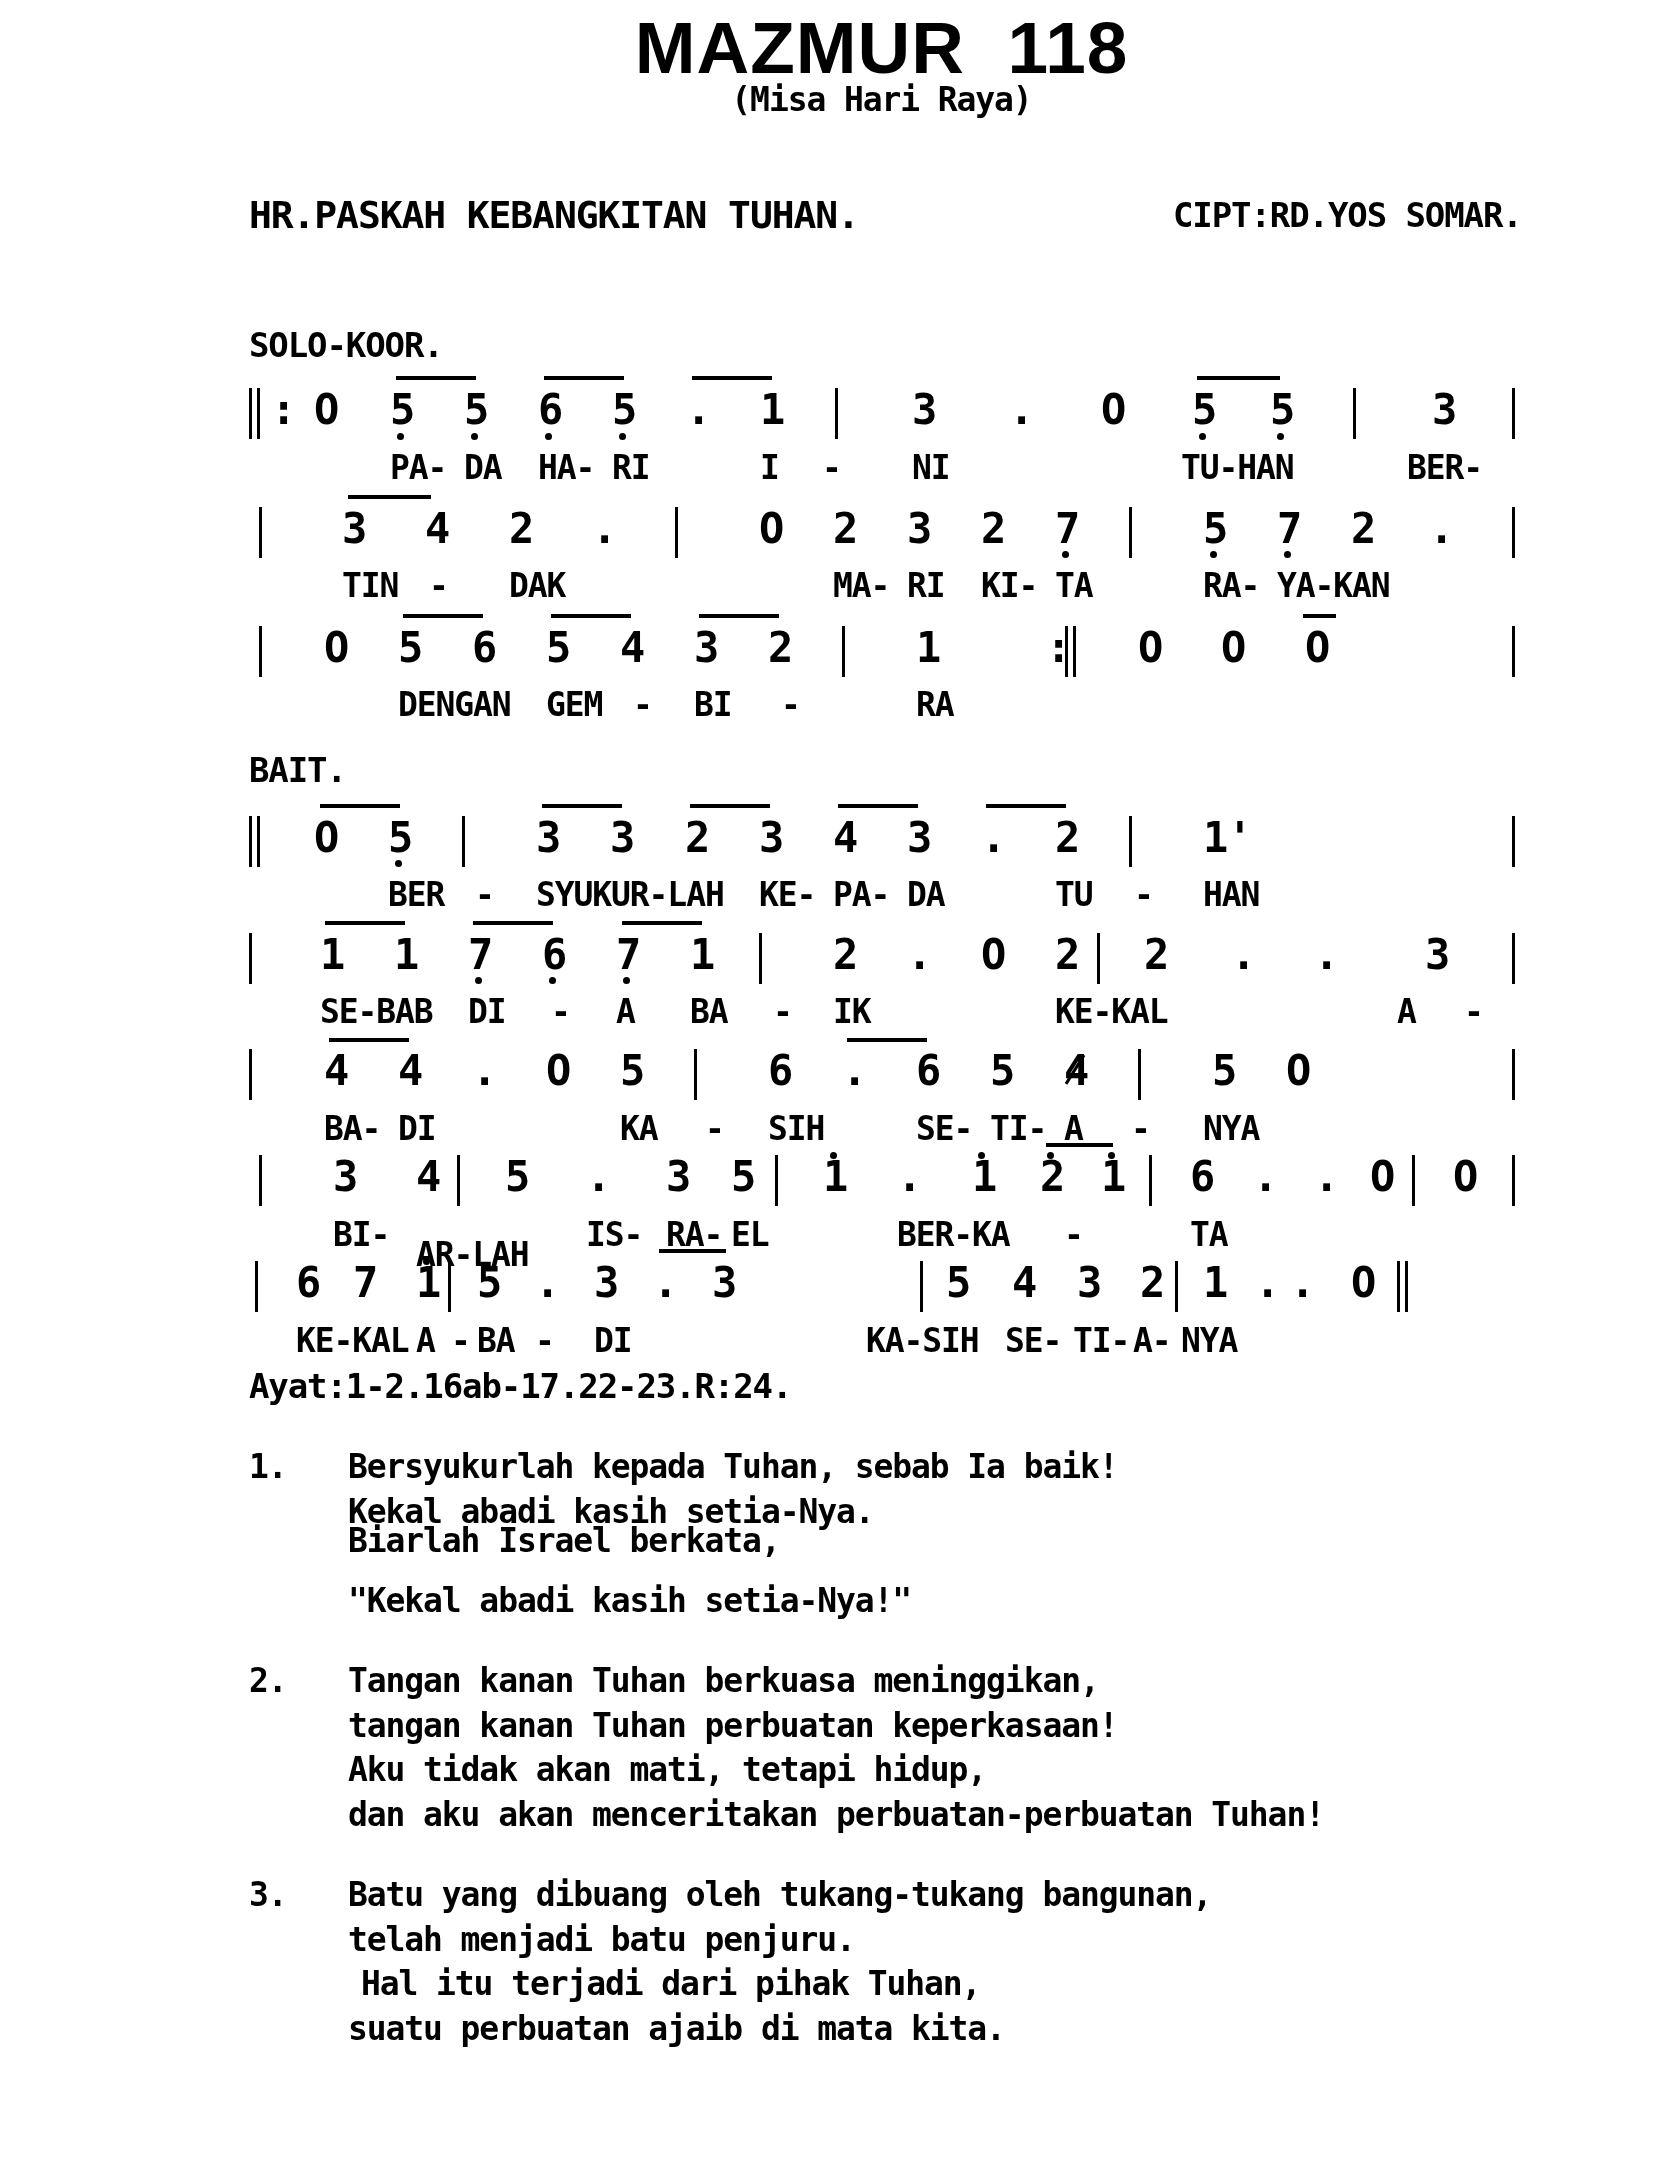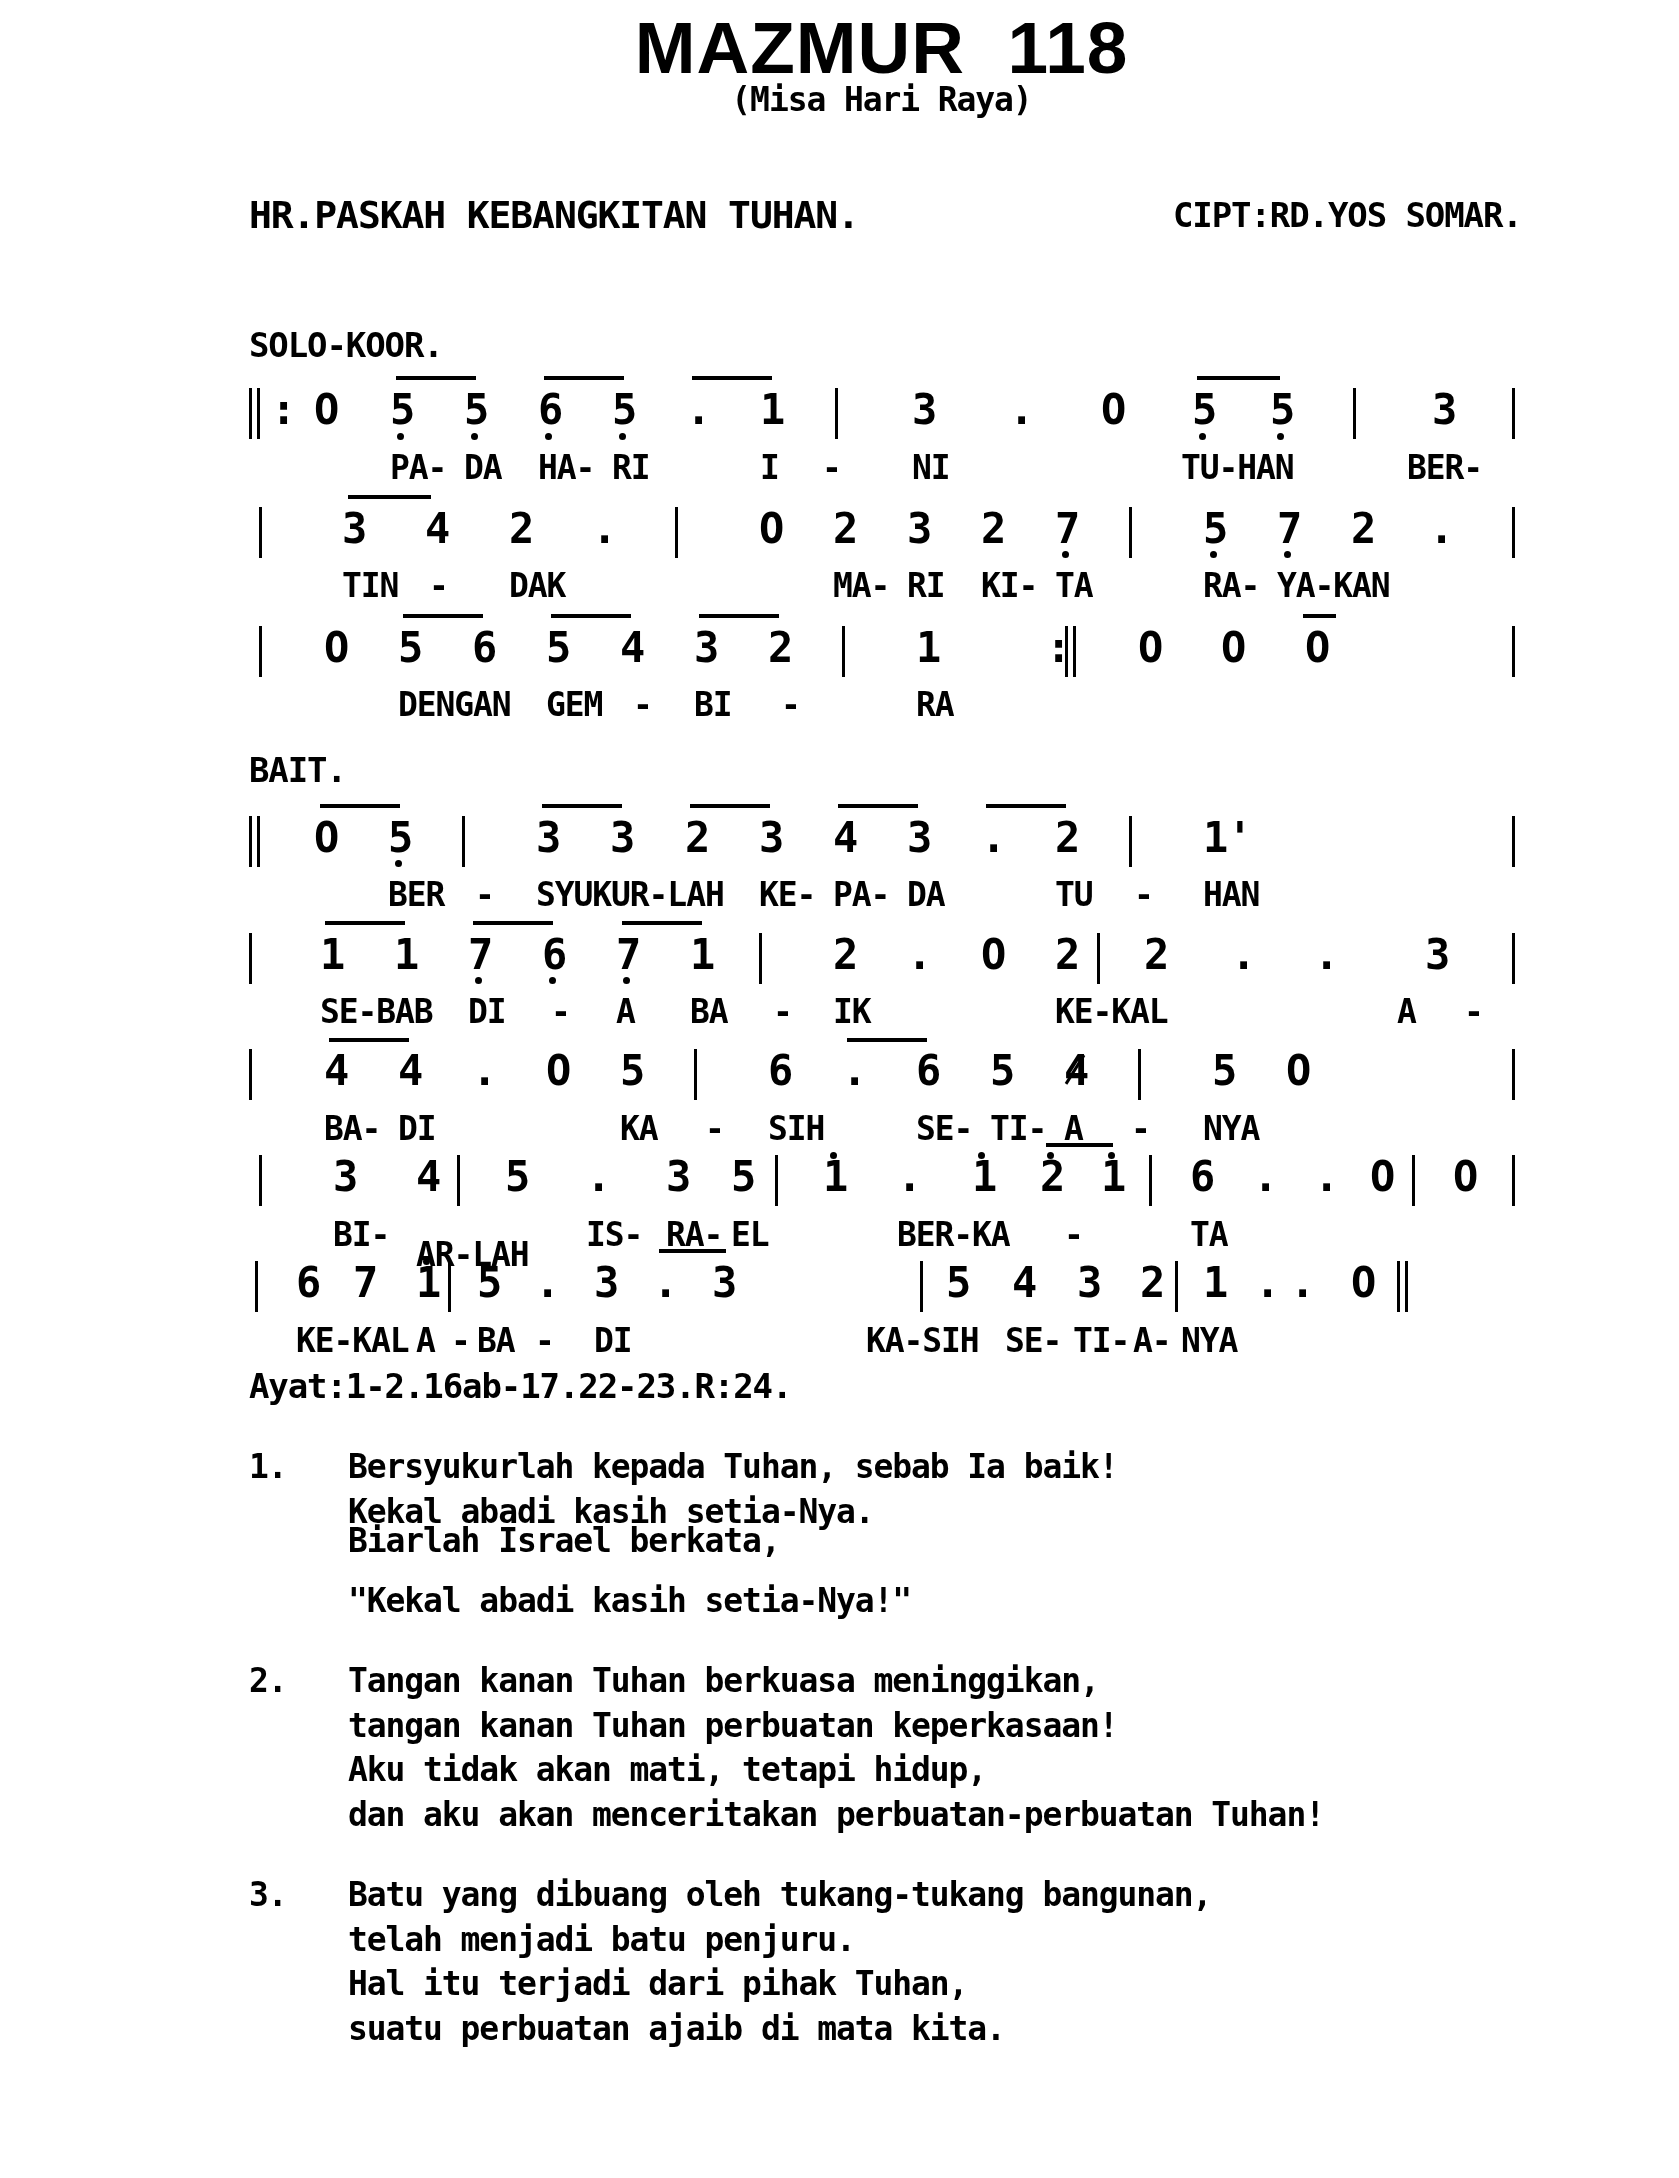--- a/index.html
+++ b/index.html
@@ -307,16 +307,16 @@
     <div class="vline" style="left: 348px; top: 1519px;">Biarlah Israel berkata,</div>
     <div class="vline" style="left: 348px; top: 1579px;">"Kekal abadi kasih setia-Nya!"</div>
     <div class="vnum" style="left: 249px; top: 1659px;">2.</div>
     <div class="vline" style="left: 348px; top: 1659px;">Tangan kanan Tuhan berkuasa meninggikan,</div>
     <div class="vline" style="left: 348px; top: 1704px;">tangan kanan Tuhan perbuatan keperkasaan!</div>
     <div class="vline" style="left: 348px; top: 1748px;">Aku tidak akan mati, tetapi hidup,</div>
     <div class="vline" style="left: 348px; top: 1793px;">dan aku akan menceritakan perbuatan-perbuatan Tuhan!</div>
     <div class="vnum" style="left: 249px; top: 1873px;">3.</div>
     <div class="vline" style="left: 348px; top: 1873px;">Batu yang dibuang oleh tukang-tukang bangunan,</div>
     <div class="vline" style="left: 348px; top: 1918px;">telah menjadi batu penjuru.</div>
-    <div class="vline" style="left: 348px; top: 1962px;">Hal itu terjadi dari pihak Tuhan,</div>
+    <div class="vline" style="left: 361px; top: 1962px;">Hal itu terjadi dari pihak Tuhan,</div>
     <div class="vline" style="left: 348px; top: 2007px;">suatu perbuatan ajaib di mata kita.</div>
   </div>
 
 
 </body></html>

